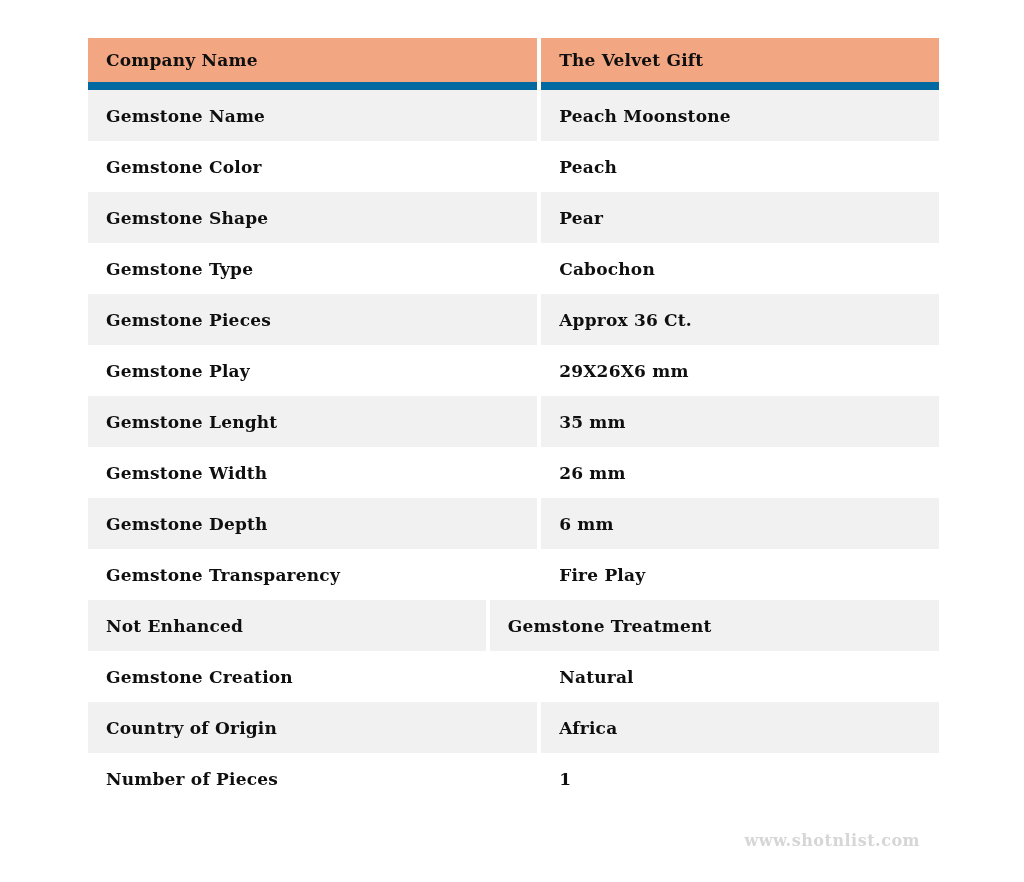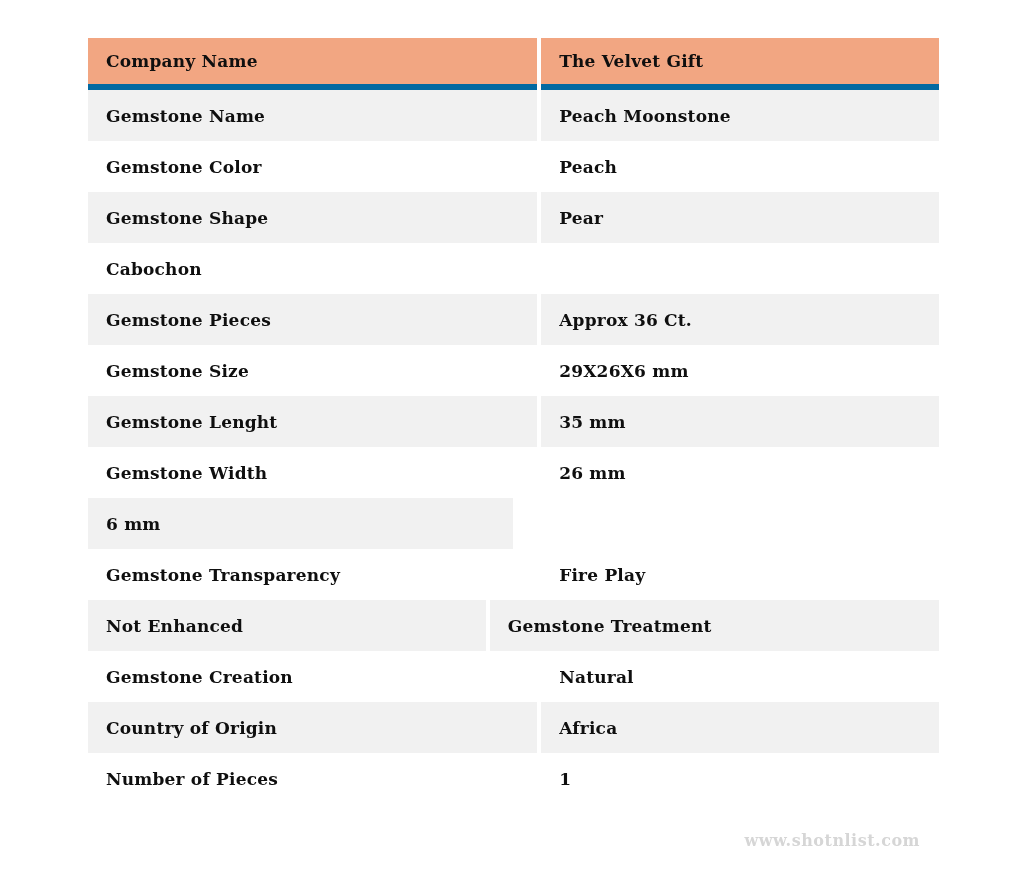--- a/index.html
+++ b/index.html
@@ -35,21 +35,21 @@
     font-weight: bold;
     font-size: 17px;
     color: var(--text-color);
     letter-spacing: 0.2px;
     background: transparent;
   }
   .cell.label { width: 480px; }
   .cell.value { width: 425px; }
   .row.header .cell {
     background: var(--header-bg);
-    border-bottom: 6px solid #0369a1;
+    border-bottom: 8px solid #0369a1;
   }
   
   .row.data:nth-child(even) .cell { background: var(--stripe-bg); }
   .watermark {
     position: absolute;
     top: 831px;
     right: 104px;
     font-weight: bold;
     font-size: 16px;
     color: var(--watermark-color);
@@ -72,39 +72,41 @@
   </div>
   <div class="row data">
     <div class="cell label">Gemstone Color</div>
     <div class="cell value">Peach</div>
   </div>
   <div class="row data">
     <div class="cell label">Gemstone Shape</div>
     <div class="cell value">Pear</div>
   </div>
   <div class="row data">
+    <div class="cell label">Gemstone Type</div>
     <div class="cell value">Cabochon</div>
   </div>
   <div class="row data">
     <div class="cell label">Gemstone Pieces</div>
     <div class="cell value">Approx 36 Ct.</div>
   </div>
   <div class="row data">
-    <div class="cell label">Gemstone Size</div>
+    <div class="cell label">Gemstone Play</div>
     <div class="cell value">29X26X6 mm</div>
   </div>
   <div class="row data">
     <div class="cell label">Gemstone Lenght</div>
     <div class="cell value">35 mm</div>
   </div>
   <div class="row data">
     <div class="cell label">Gemstone Width</div>
     <div class="cell value">26 mm</div>
   </div>
   <div class="row data">
+    <div class="cell label">Gemstone Depth</div>
     <div class="cell value">6 mm</div>
   </div>
   <div class="row data">
     <div class="cell label">Gemstone Transparency</div>
     <div class="cell value">Fire Play</div>
   </div>
   <div class="row data">
     <div class="cell value">Not Enhanced</div>
     <div class="cell label">Gemstone Treatment</div>
   </div>

